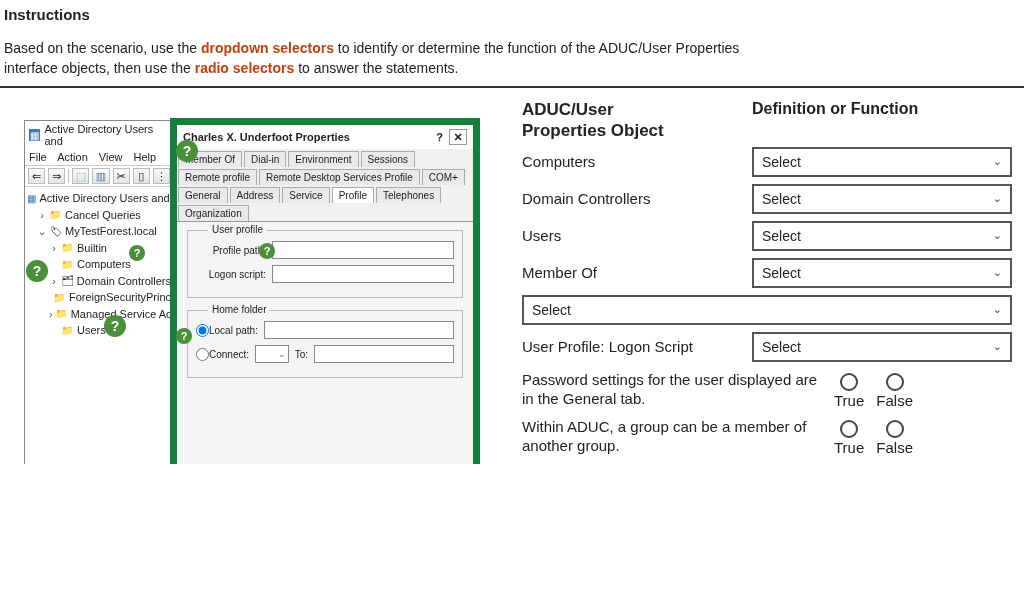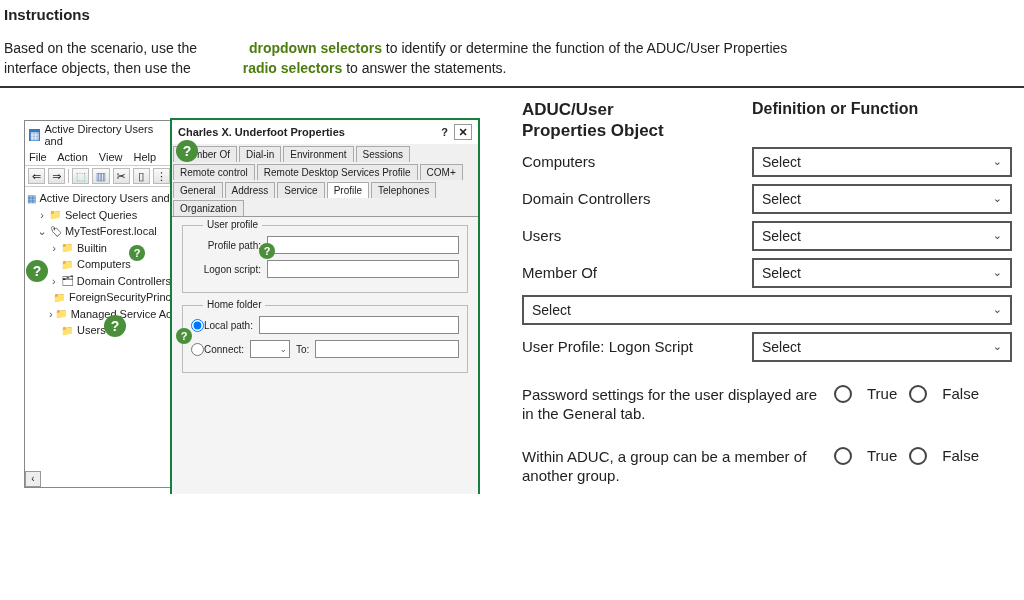--- a/index.html
+++ b/index.html
@@ -1,40 +1,40 @@
 <!DOCTYPE html>
 <html><head>
 <meta charset="utf-8">
 <style>
 * { box-sizing: border-box; margin: 0; padding: 0; }
 body { font-family: -apple-system, "Segoe UI", Arial, sans-serif; font-size: 13px; color: #222; background: #fff; width: 1024px; }
 .instructions { padding: 6px 4px 8px 4px; border-bottom: 2px solid #333; margin-bottom: 4px; }
 .instructions h3 { font-size: 15px; font-weight: 700; margin-bottom: 16px; }
 .instructions p { font-size: 14px; line-height: 1.4; }
-.kw { color: #4d7c0f; font-weight: 700; margin-left: 48px; }
+.kw { color: #c2410c; font-weight: 700; }
 .main { display: flex; gap: 10px; padding: 8px 4px; }
 .left { position: relative; width: 500px; }
 
 
 .win { position: absolute; left: 20px; top: 20px; width: 150px; border: 1px solid #888; background: #fff; font-size: 11px; }
 .win-title { display: flex; align-items: center; gap: 4px; padding: 2px 4px; background: #fff; }
 .icon-sm { width: 12px; height: 12px; display: inline-flex; align-items: center; justify-content: center; font-size: 10px; }
 .menubar { padding: 2px 4px; font-size: 11px; }
 .menubar span { margin-right: 8px; }
 .toolbar { padding: 2px 3px; border-top: 1px solid #ccc; border-bottom: 1px solid #ccc; display: flex; gap: 3px; align-items: center; }
 .tb-btn { width: 18px; height: 16px; border: 1px solid #bbb; display: inline-flex; align-items: center; justify-content: center; font-size: 11px; background: linear-gradient(#fafafa,#e4e4e4); }
 .tree { padding: 3px 2px; font-size: 11px; line-height: 1.5; height: 300px; overflow: hidden; }
 .tree-row { display: flex; align-items: center; gap: 3px; white-space: nowrap; }
 .ind1 { padding-left: 10px; } .ind2 { padding-left: 22px; }
 .exp { width: 10px; display: inline-block; text-align: center; color: #555; }
 .folder { color: #d7b36a; }
 .scroll-bot { position: absolute; bottom: 0; left: 0; width: 16px; height: 16px; border: 1px solid #999; background: #eee; text-align: center; font-size: 10px; line-height: 14px; }
 
 
-.dlg { position: absolute; left: 166px; top: 18px; width: 310px; border: 2px solid #15803d; background: #f4f4f4; font-size: 11px; }
+.dlg { position: absolute; left: 166px; top: 18px; width: 310px; border: 7px solid #15803d; background: #f4f4f4; font-size: 11px; }
 .dlg-title { display: flex; align-items: center; justify-content: space-between; padding: 4px 6px; font-weight: 700; background: #fff; }
 .dlg-close { display: flex; gap: 6px; align-items: center; }
 .dlg-x { width: 18px; height: 16px; border: 1px solid #999; text-align: center; cursor: pointer; font-size: 11px; line-height: 14px; }
 .tabs { display: flex; flex-wrap: wrap; border-bottom: 1px solid #999; background: #f0f0f0; }
 .tab { padding: 2px 6px; border: 1px solid #aaa; border-bottom: none; background: #eaeaea; font-size: 10px; margin: 2px 1px 0 1px; }
 .tab.sel { background: #fff; font-weight: 400; }
 .dlg-body { padding: 8px 10px; background: #f4f4f4; height: 270px; }
 .fieldset { border: 1px solid #bbb; padding: 10px 8px 8px 8px; margin-bottom: 12px; position: relative; }
 .legend { position: absolute; top: -7px; left: 20px; background: #f4f4f4; padding: 0 4px; font-size: 10px; }
 .field-row { display: flex; align-items: center; gap: 6px; margin-bottom: 6px; }
@@ -52,23 +52,23 @@
 
 
 .right { flex: 1; padding: 0 8px; }
 .grid-head { display: flex; margin-bottom: 6px; }
 .grid-col1 { width: 230px; font-size: 17px; font-weight: 700; line-height: 1.2; }
 .grid-col2 { flex: 1; font-size: 16px; font-weight: 700; }
 .grid-row { display: flex; align-items: center; margin-bottom: 7px; }
 .grid-label { width: 230px; font-size: 15px; }
 .select-box { flex: 1; border: 2px solid #555; height: 30px; display: flex; align-items: center; justify-content: space-between; padding: 0 8px; font-size: 14px; background: #fff; cursor: pointer; }
 .sel-arrow { font-size: 11px; color: #444; }
-.stmt { display: flex; align-items: flex-start; margin-top: 23px; gap: 12px; }
+.stmt { display: flex; align-items: flex-end; margin-top: 8px; gap: 12px; }
 .stmt-text { width: 300px; font-size: 15px; line-height: 1.3; }
-.radio-opt { display: flex; align-items: center; gap: 15px; font-size: 15px; }
+.radio-opt { display: flex; align-items: center; gap: 1px; font-size: 15px; flex-direction: column; }
 .radio-circle { width: 18px; height: 18px; border: 2px solid #444; border-radius: 50%; display: inline-block; }
 </style>
 </head>
 <body>
 
 <div class="instructions">
   <h3>Instructions</h3>
   <p>
     <span>Based on the scenario, use the </span><span class="kw">dropdown selectors</span><span> to identify or determine the function of the ADUC/User Properties</span><br>
     <span>interface objects, then use the </span><span class="kw">radio selectors</span><span> to answer the statements.</span>
@@ -100,21 +100,21 @@
         <span class="tb-btn">⋮</span>
       </div>
       <div class="tree">
         <div class="tree-row">
             <span class="icon-sm" style="color:#3a78c4;">▦</span>
             <span>Active Directory Users and C</span>
           </div>
         <div class="tree-row ind1">
             <span class="exp">›</span>
             <span class="icon-sm folder">📁</span>
-            <span>Select Queries</span>
+            <span>Cancel Queries</span>
           </div>
         <div class="tree-row ind1">
             <span class="exp">⌄</span>
             <span class="icon-sm">🏷</span>
             <span>MyTestForest.local</span>
           </div>
         <div class="tree-row ind2">
             <span class="exp">›</span>
             <span class="icon-sm folder">📁</span>
             <span>Builtin</span>
@@ -154,21 +154,21 @@
         <div class="dlg-close">
           <span style="font-weight:700;">?</span>
           <span class="dlg-x">✕</span>
         </div>
       </div>
       <div class="tabs">
         <div class="tab">Member Of</div>
         <div class="tab">Dial-in</div>
         <div class="tab">Environment</div>
         <div class="tab">Sessions</div>
-        <div class="tab">Remote control</div>
+        <div class="tab">Remote profile</div>
         <div class="tab">Remote Desktop Services Profile</div>
         <div class="tab">COM+</div>
         <div class="tab">General</div>
         <div class="tab">Address</div>
         <div class="tab">Service</div>
         <div class="tab sel">Profile</div>
         <div class="tab">Telephones</div>
         <div class="tab">Organization</div>
       </div>
       <div class="dlg-body">

